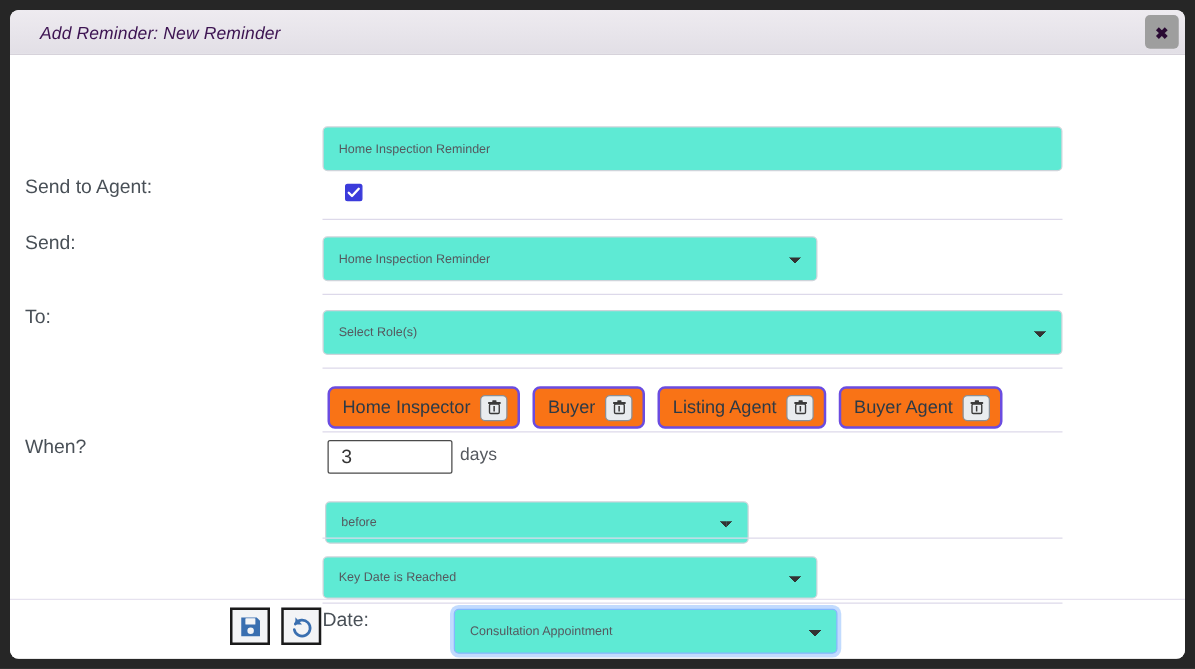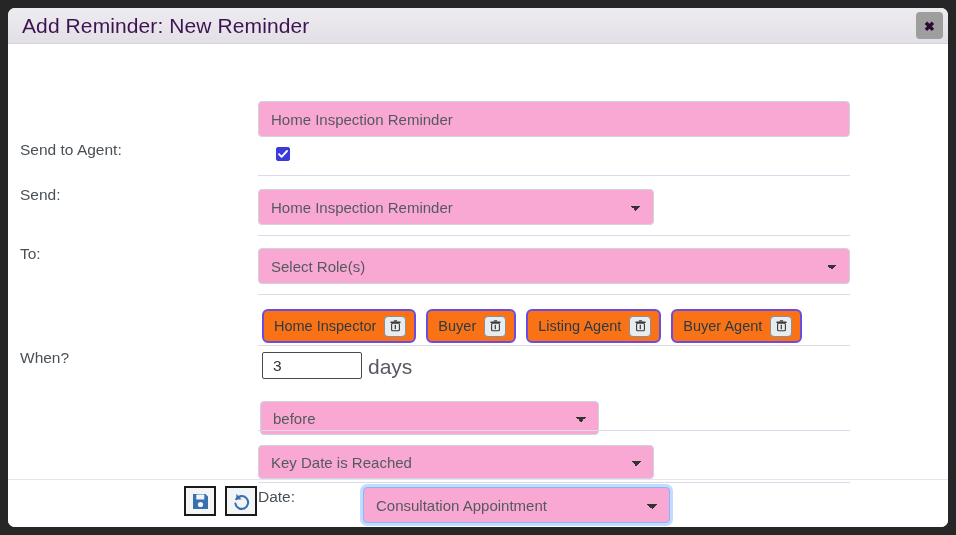--- a/index.html
+++ b/index.html
@@ -24,25 +24,26 @@
   #titlebar {
     position: relative;
     height: 36px;
     flex: 0 0 36px;
     background: linear-gradient(#eeebf0, #e2dfe6);
     border-bottom: 1px solid #d6d2da;
     display: flex;
     align-items: center;
   }
   #dialog-title {
-    font-size: 21px;
+    font-size: 14px;
     color: #3d1452;
-    padding-left: 14px;
+    padding-left: 24px;
     letter-spacing: .1px;
     white-space: nowrap;
+    font-style: italic;
   }
   #close-btn {
     position: absolute;
     right: 5px; top: 4px;
     width: 27px; height: 27px;
     background: #9e9e9e;
     border: none;
     border-radius: 4px;
     color: #2a0a33;
     font-size: 13px;
@@ -67,23 +68,23 @@
   }
   .hr {
     position: absolute;
     left: 250px; width: 592px;
     height: 1px;
     background: #ddd9ea;
   }
   .ctl {
     position: absolute;
     font-family: "Liberation Sans", sans-serif;
-    font-size: 15px;
+    font-size: 10px;
     color: #55595f;
-    background: #f9a8d4;
+    background: #5eead4;
     border: 1px solid #ced4da;
     border-radius: 4px;
     padding: 0 12px;
   }
   select.ctl {
     -webkit-appearance: none;
     appearance: none;
     background-image:
       linear-gradient(45deg, transparent 50%, #333 50%),
       linear-gradient(135deg, #333 50%, transparent 50%);
@@ -148,21 +149,21 @@
     border-radius: 2px;
     font-size: 15.5px;
     color: #333;
     padding: 0 10px;
     background: #fff;
     font-family: "Liberation Sans", sans-serif;
   }
   #days-unit {
     position: absolute;
     left: 360px; top: 311px;
-    font-size: 21px;
+    font-size: 14px;
     color: #55595f;
   }
   
   #date-select {
     border: 1px solid #86b7fe;
     box-shadow: 0 0 0 3px rgba(13,110,253,.25);
   }
   
   #footer-bar {
     position: absolute;

